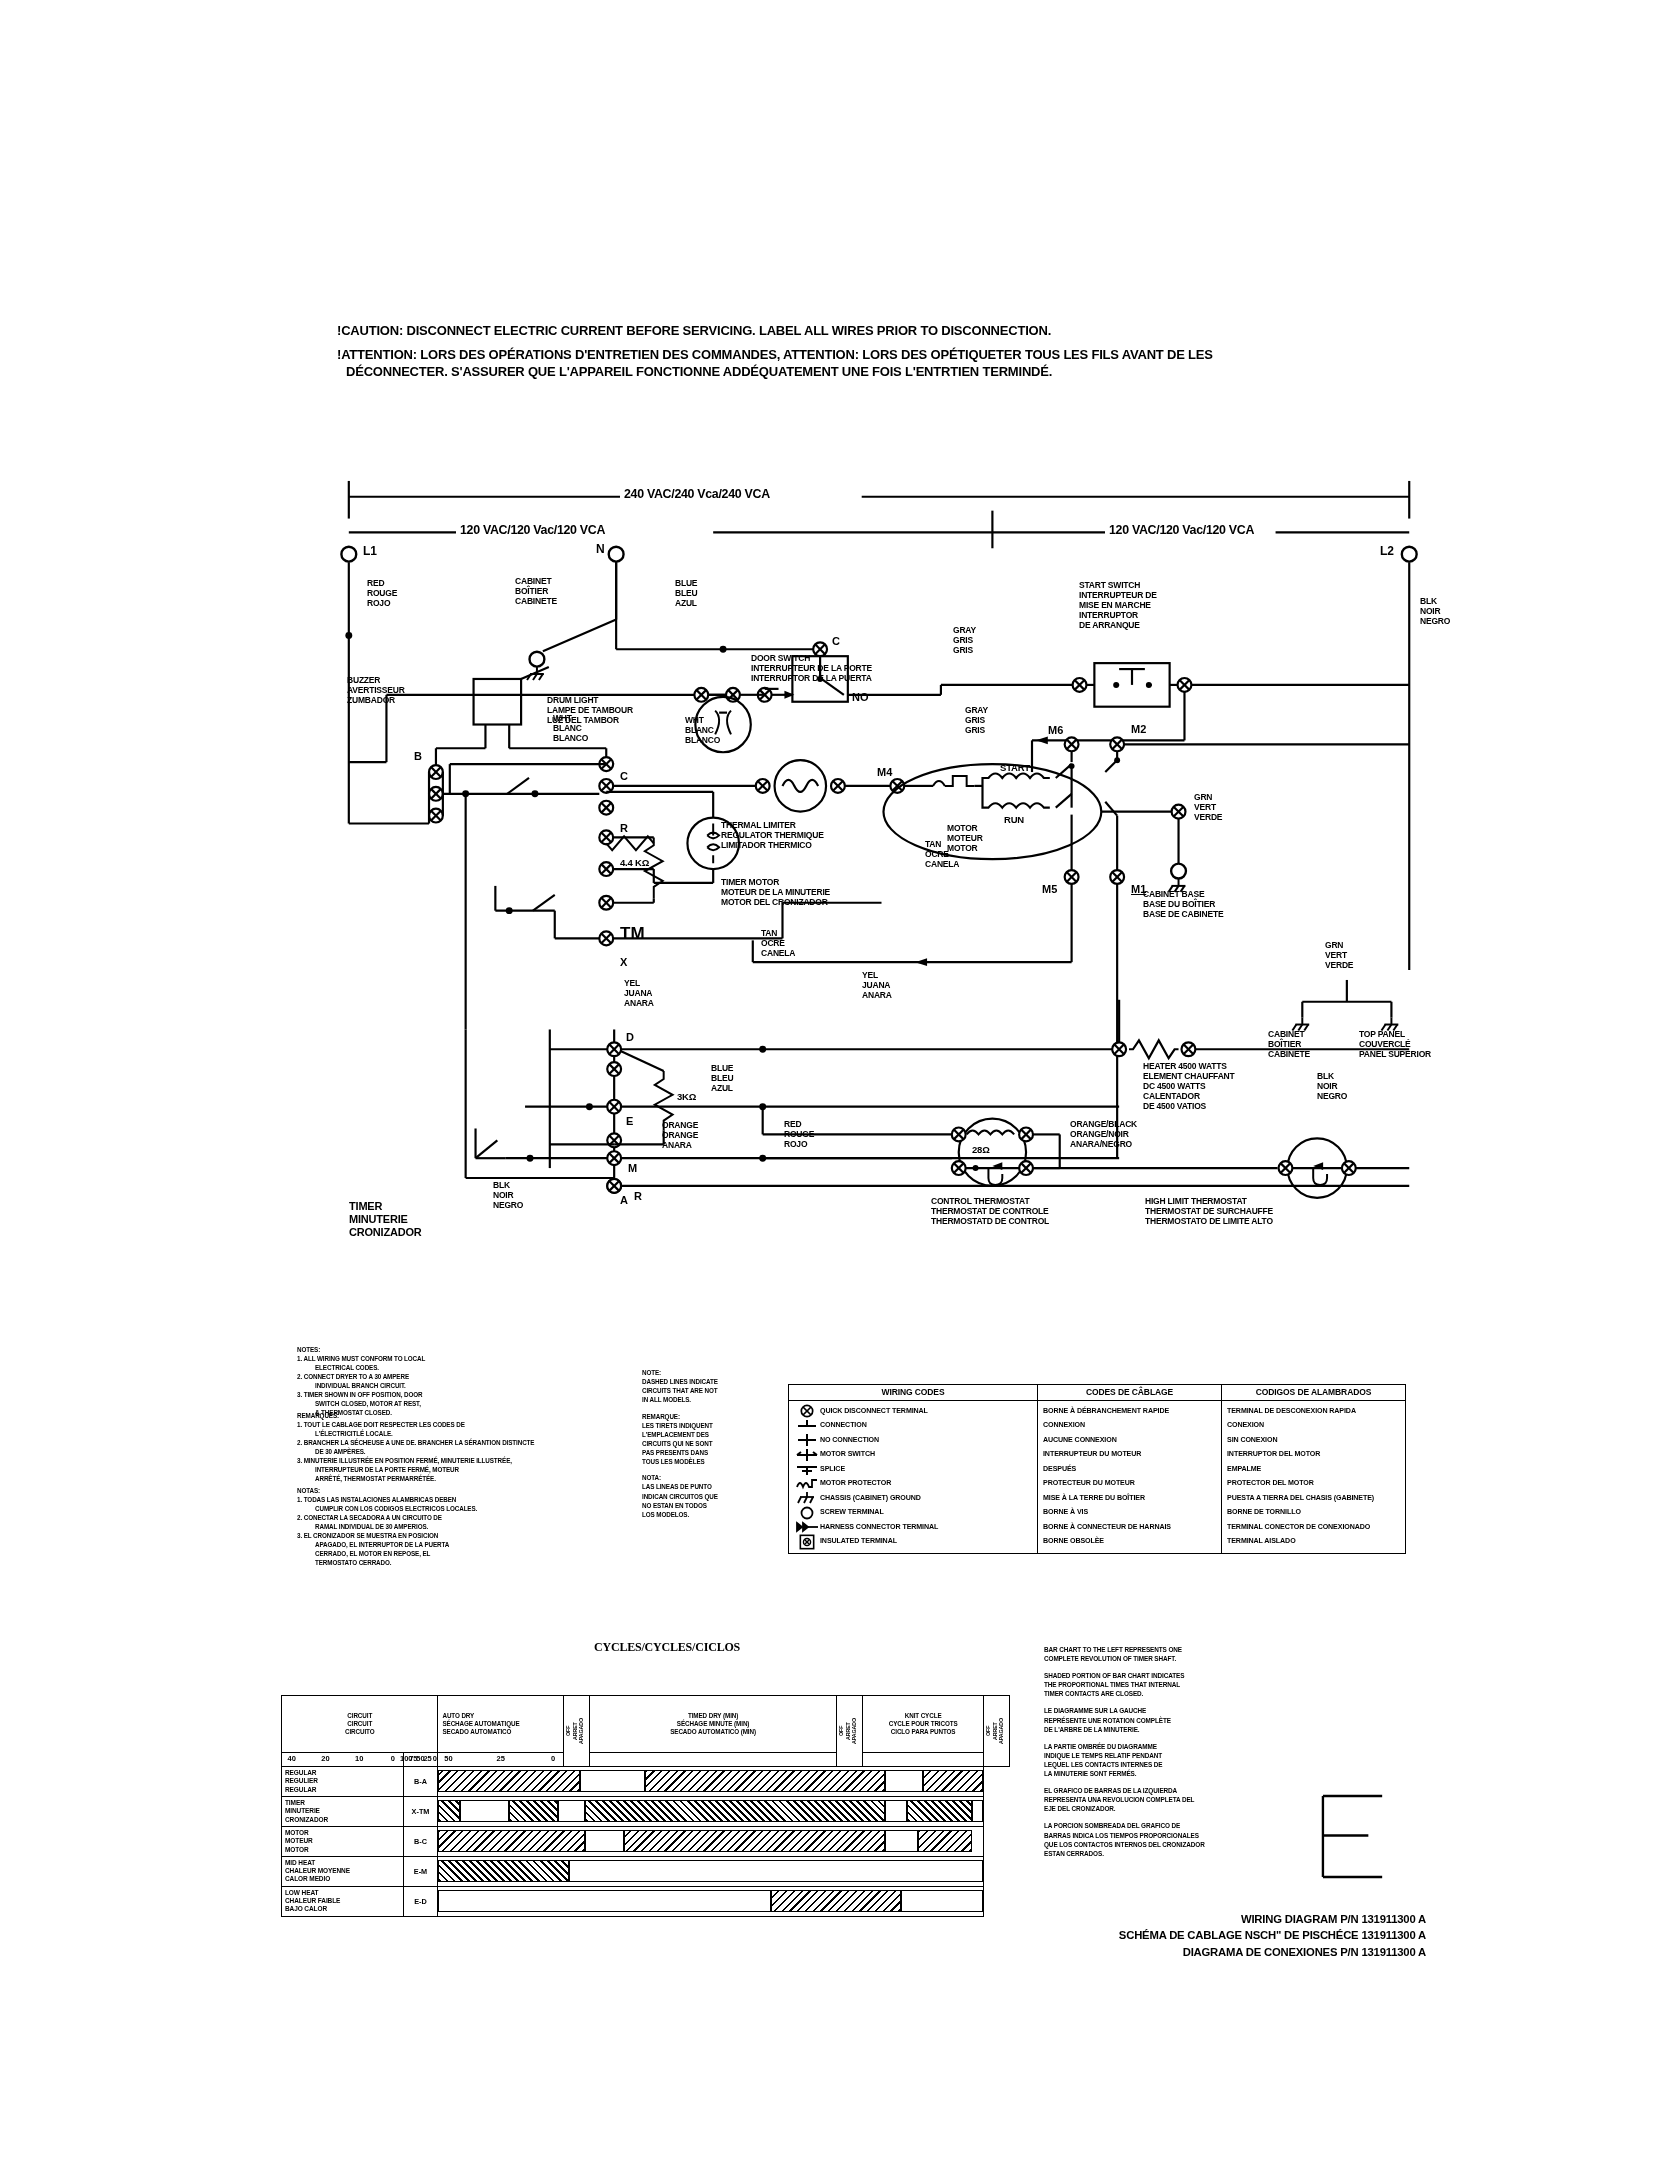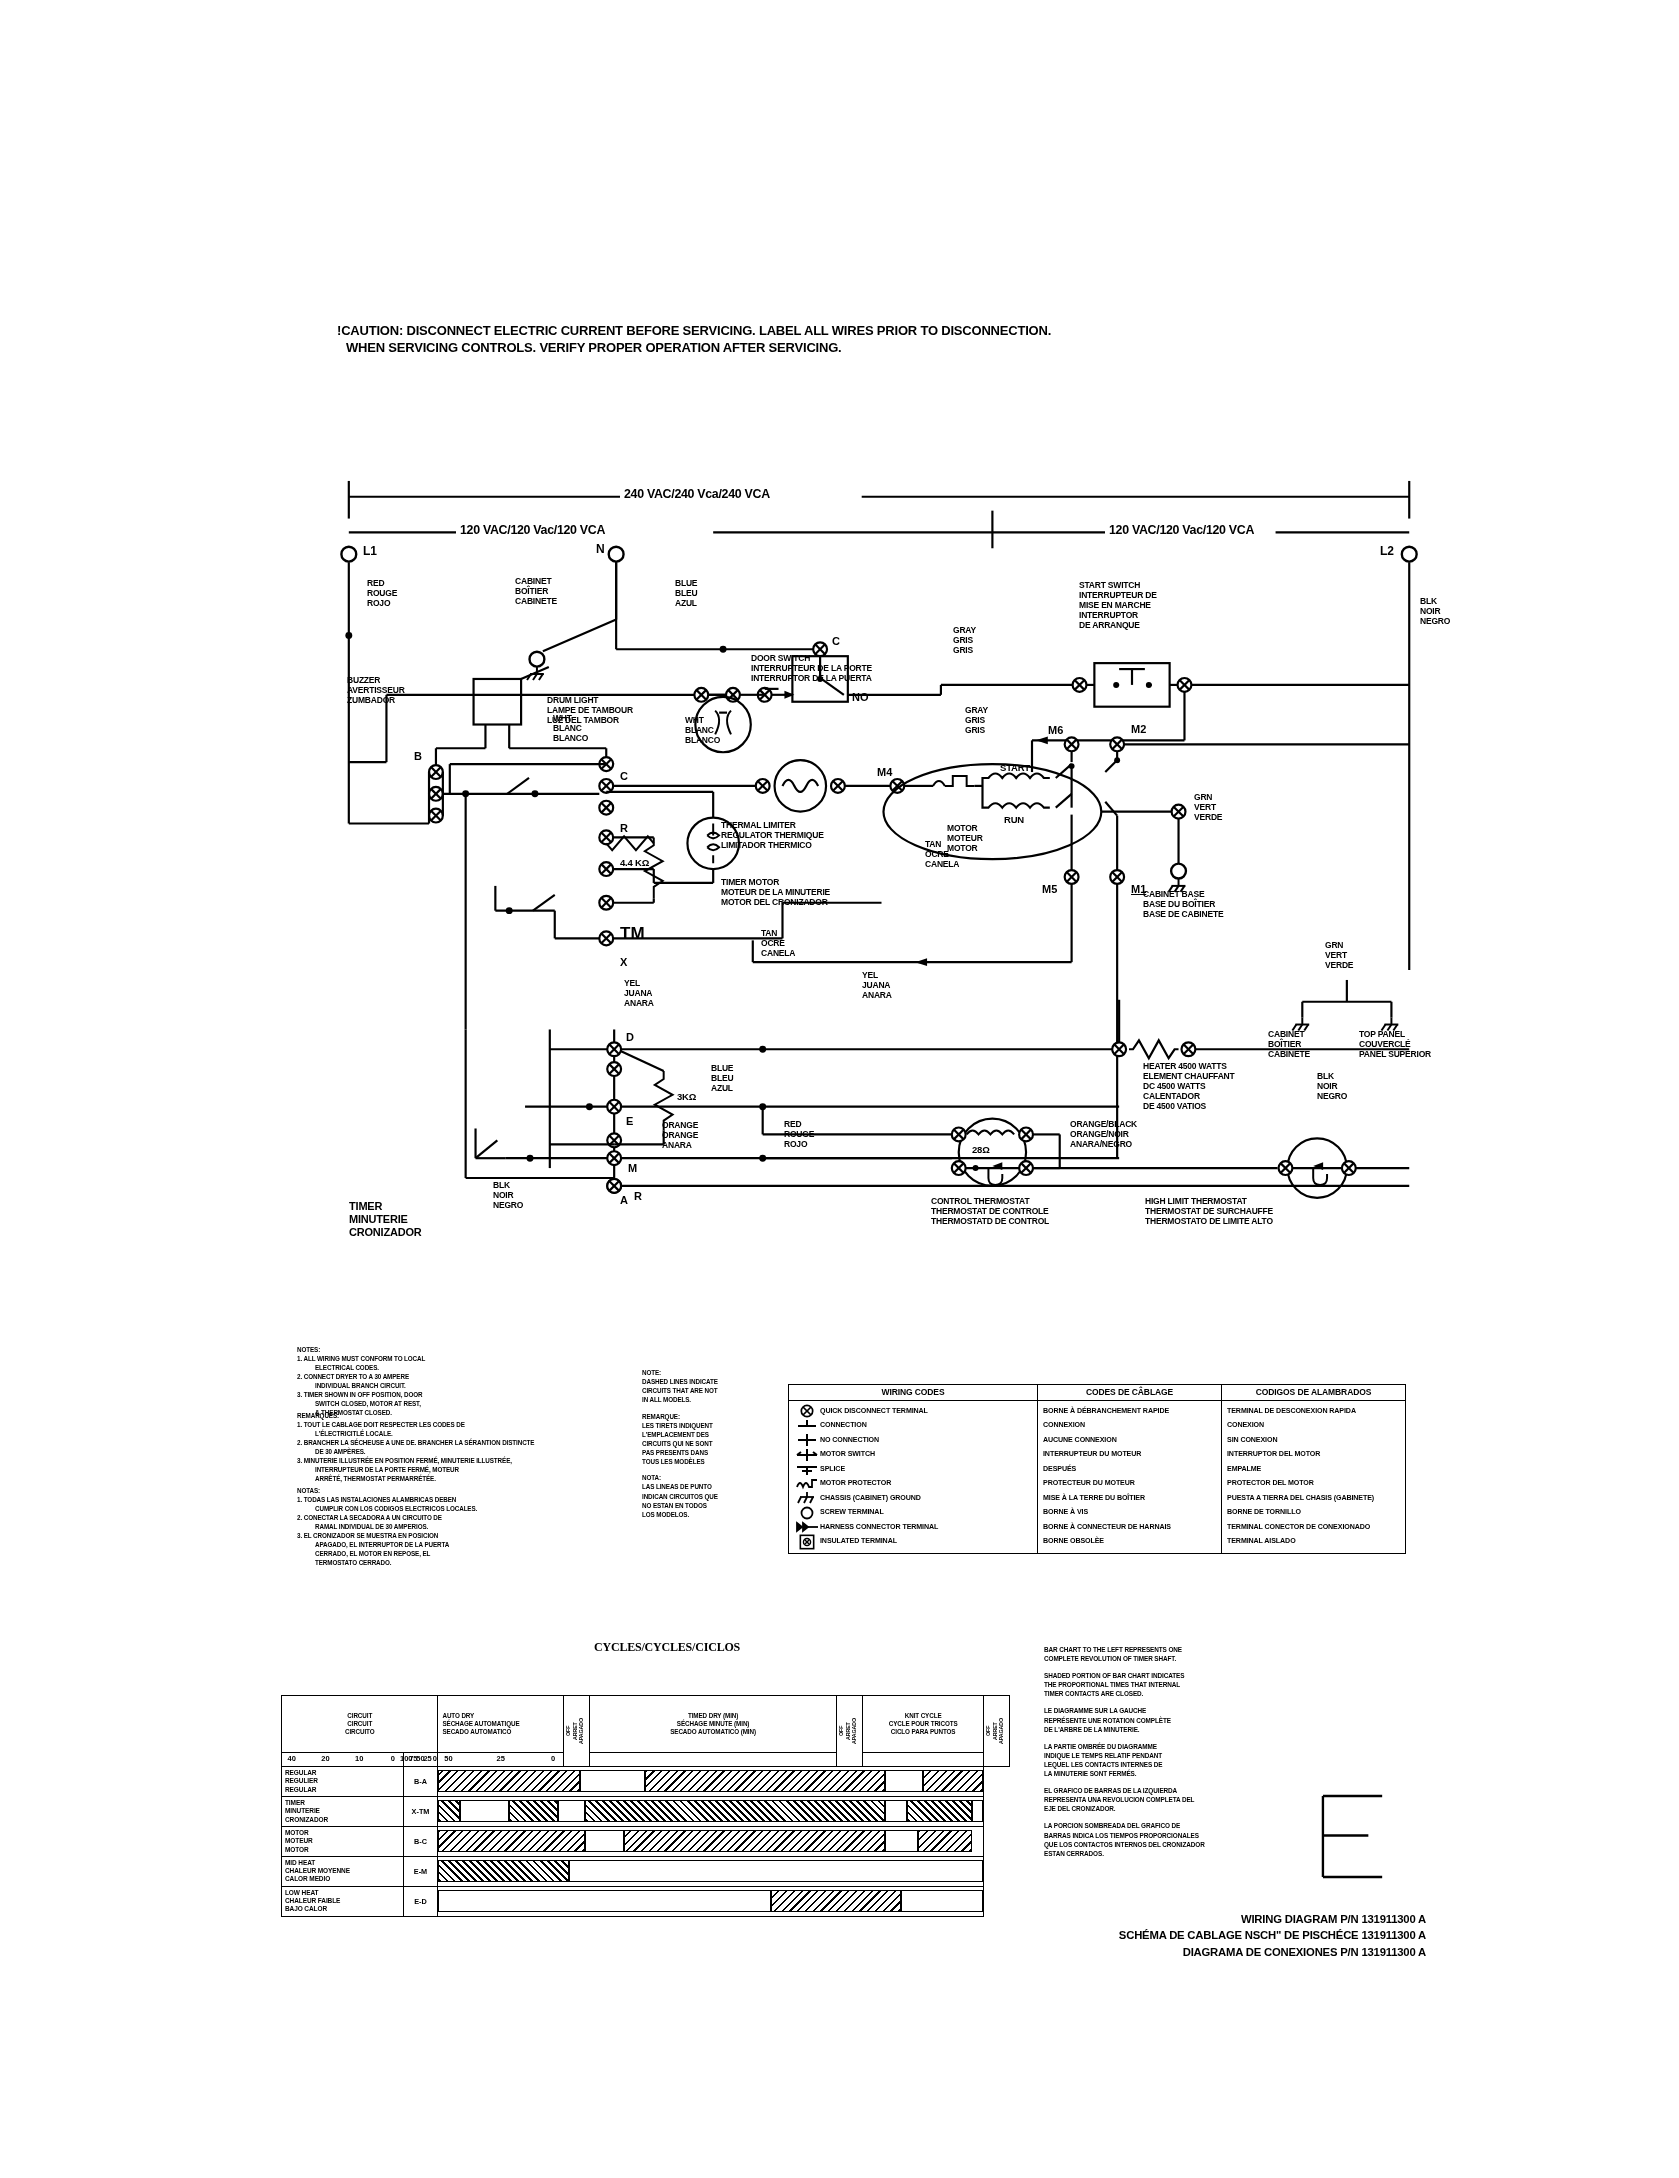--- a/index.html
+++ b/index.html
@@ -136,21 +136,22 @@
     font-size: 11.3px; font-weight:bold; line-height: 1.45; letter-spacing:-0.2px;
   }
   #emark { position:absolute; left: 1317px; top: 1792px; }
 </style>
 </head>
 <body>
 
 <div class="page">
 
   <div id="caution">
-      <div class="para"><span class="bang">!</span>CAUTION: DISCONNECT ELECTRIC CURRENT BEFORE SERVICING. LABEL ALL WIRES PRIOR TO DISCONNECTION.<span class="l2">WHEN SERVICING CONTROLS. VERIFY PROPER OPERATION AFTER SERVICING.</span></div>
+      <div class="para"><span class="bang">!</span>CAUTION: DISCONNECT ELECTRIC CURRENT BEFORE SERVICING. LABEL ALL WIRES PRIOR TO DISCONNECTION.</div>
+      <div class="para"><span class="bang">!</span>ATTENTION: LORS DES OPÉRATIONS D'ENTRETIEN DES COMMANDES, ATTENTION: LORS DES OPÉTIQUETER TOUS LES FILS AVANT DE LES<span class="l2">DÉCONNECTER. S'ASSURER QUE L'APPAREIL FONCTIONNE ADDÉQUATEMENT UNE FOIS L'ENTRTIEN TERMINDÉ.</span></div>
     </div>
 
   <div id="schem">
     <svg width="1109" height="802" viewBox="0 0 1120 810">
       <defs>
         <g id="qd">
           <circle r="7" fill="#fff" stroke="#000" stroke-width="2.2"></circle>
           <line x1="-5" y1="-5" x2="5" y2="5" stroke="#000" stroke-width="2.2"></line>
           <line x1="-5" y1="5" x2="5" y2="-5" stroke="#000" stroke-width="2.2"></line>
         </g>

